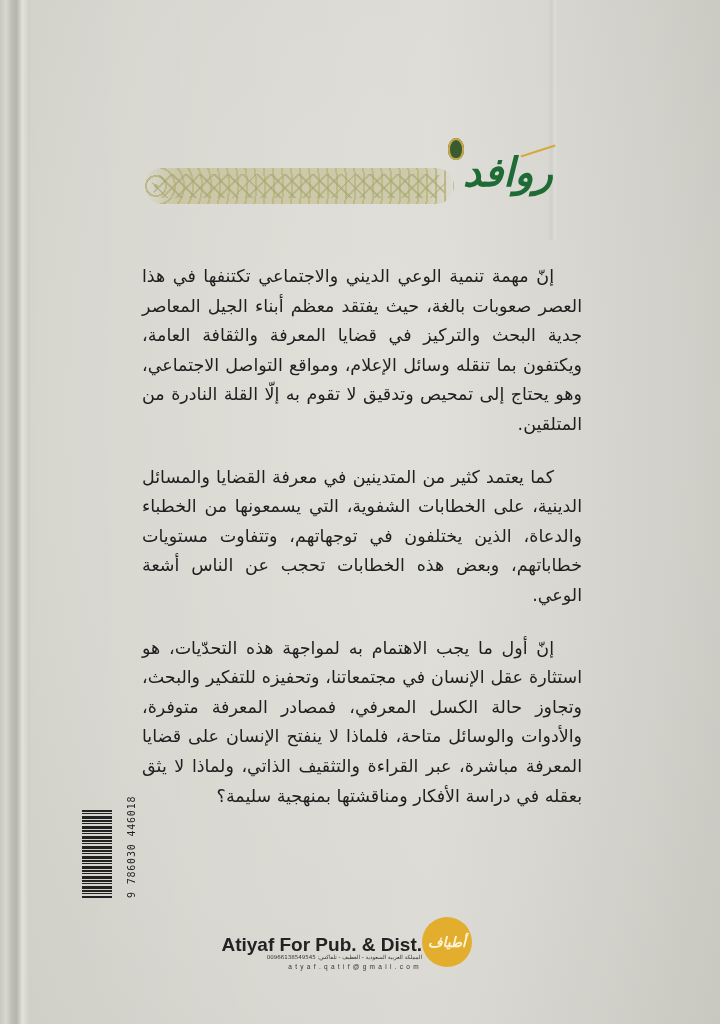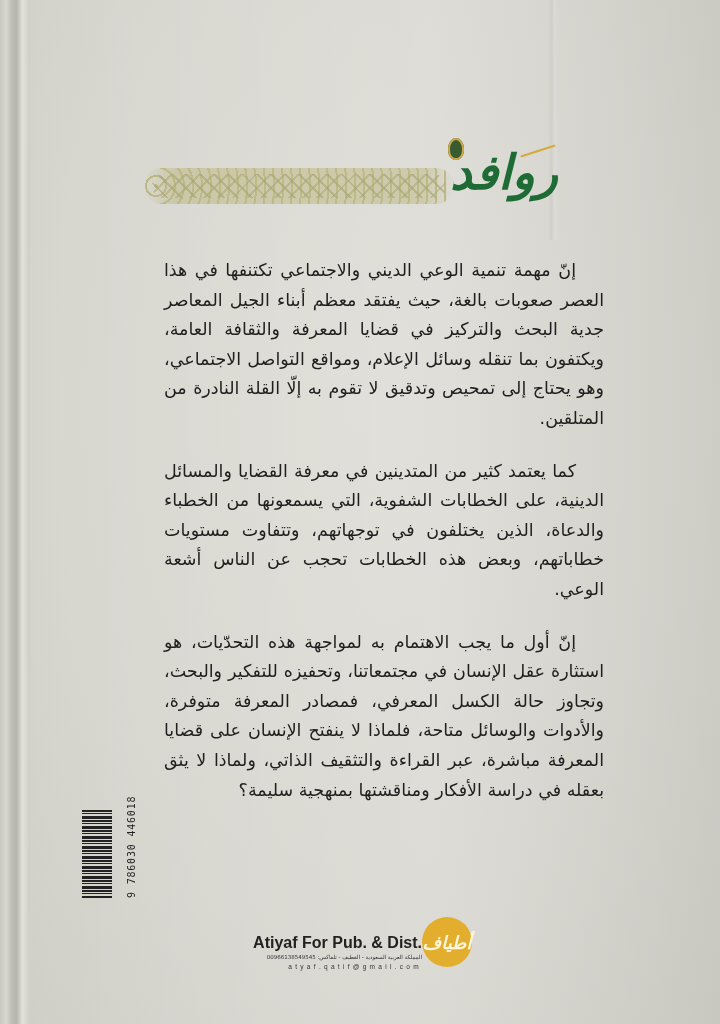--- a/index.html
+++ b/index.html
@@ -40,33 +40,32 @@
       border-radius: 12px;
     }
     .medallion {
       position: absolute; left: 308px; top: 10px; width: 16px; height: 22px;
       background: #3a5a30; border-radius: 50% 50% 45% 45%;
       box-shadow: 0 0 0 2px #c9a94a inset;
     }
     .logo-title {
       position: absolute; left: 318px; top: 4px; width: 100px; height: 80px;
       color: #1e6b35; font-family: "DejaVu Serif", serif; font-weight: bold;
-      font-size: 48px; line-height: 80px; text-align: center; direction: rtl;
+      font-size: 40px; line-height: 80px; text-align: center; direction: rtl;
       font-style: italic;
     }
     .logo-accent {
       position: absolute; left: 380px; top: 22px; width: 36px; height: 2px; background: #d5a93a;
       transform: rotate(-18deg);
     }
     .body-text {
-      position: absolute; left: 142px; top: 256px; width: 440px;
+      position: absolute; left: 142px; top: 262px; width: 440px;
       direction: rtl; text-align: justify; text-align-last: right;
       color: #1f1f1f; font-size: 17.5px; line-height: 29.6px;
       font-family: "DejaVu Sans", sans-serif;
-      margin-left: 22px;
     }
     .body-text p { margin: 0 0 23px 0; text-indent: 28px; }
     .barcode {
       position: absolute; left: 80px; top: 810px; width: 46px; height: 88px;
       display: flex; flex-direction: column;
     }
     .bars {
       position: absolute; left: 2px; top: 0; width: 30px; height: 88px;
       background: repeating-linear-gradient(180deg, #222 0 2px, transparent 2px 3px, #222 3px 4px, transparent 4px 6px, #222 6px 9px, transparent 9px 10px);
     }
@@ -77,36 +76,36 @@
       font-family: "DejaVu Sans Mono", monospace;
     }
     .publisher {
       position: absolute; left: 248px; top: 910px; width: 232px; height: 64px;
     }
     .pub-ar {
       position: absolute; right: 58px; top: 0; font-size: 19px; font-weight: bold;
       color: #222; direction: rtl; white-space: nowrap;
     }
     .pub-en {
-      position: absolute; right: 58px; top: 24px; font-size: 16px; font-weight: bold;
+      position: absolute; right: 58px; top: 24px; font-size: 19px; font-weight: bold;
       color: #222; white-space: nowrap; font-family: "Liberation Sans", sans-serif;
     }
     .pub-addr {
       position: absolute; right: 58px; top: 44px; font-size: 5.5px; color: #333;
       direction: rtl; white-space: nowrap;
     }
     .pub-email {
       position: absolute; right: 58px; top: 53px; font-size: 6.5px; color: #333;
       letter-spacing: 3.3px; white-space: nowrap; font-family: "Liberation Sans", sans-serif;
     }
     .pub-logo {
       position: absolute; left: 422px; top: 917px; width: 50px; height: 50px;
       border-radius: 50%; background: #e3ad2d;
       display: flex; align-items: center; justify-content: center;
-      color: #fff5d9; font-size: 18px; font-style: italic; font-weight: bold;
+      color: #fff5d9; font-size: 14px; font-style: italic; font-weight: bold;
       font-family: "DejaVu Serif", serif;
     }
   </style>
 </head>
 <body>
 
 <div class="cover"></div>
 <div class="spine"></div>
 <div class="crease"></div>
 

